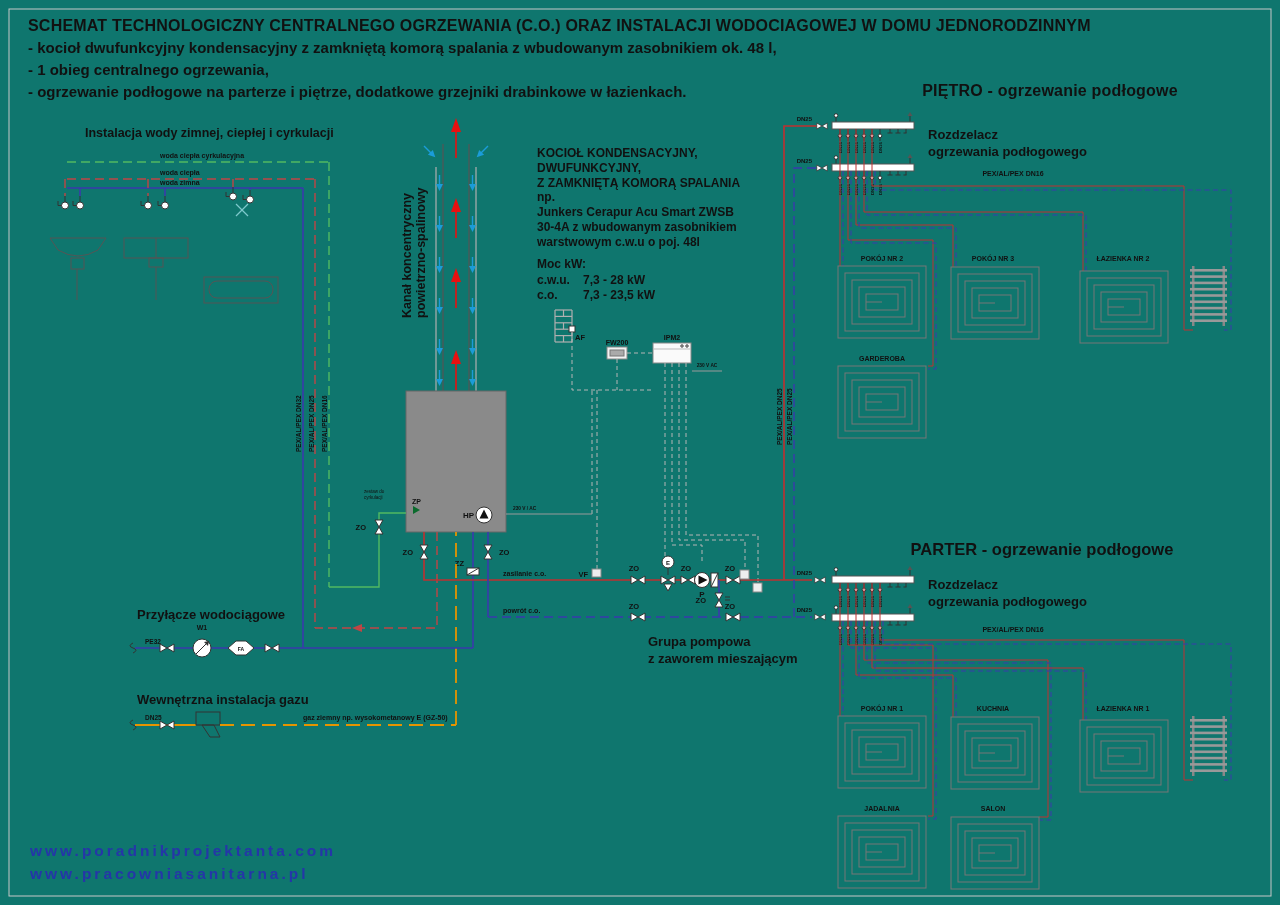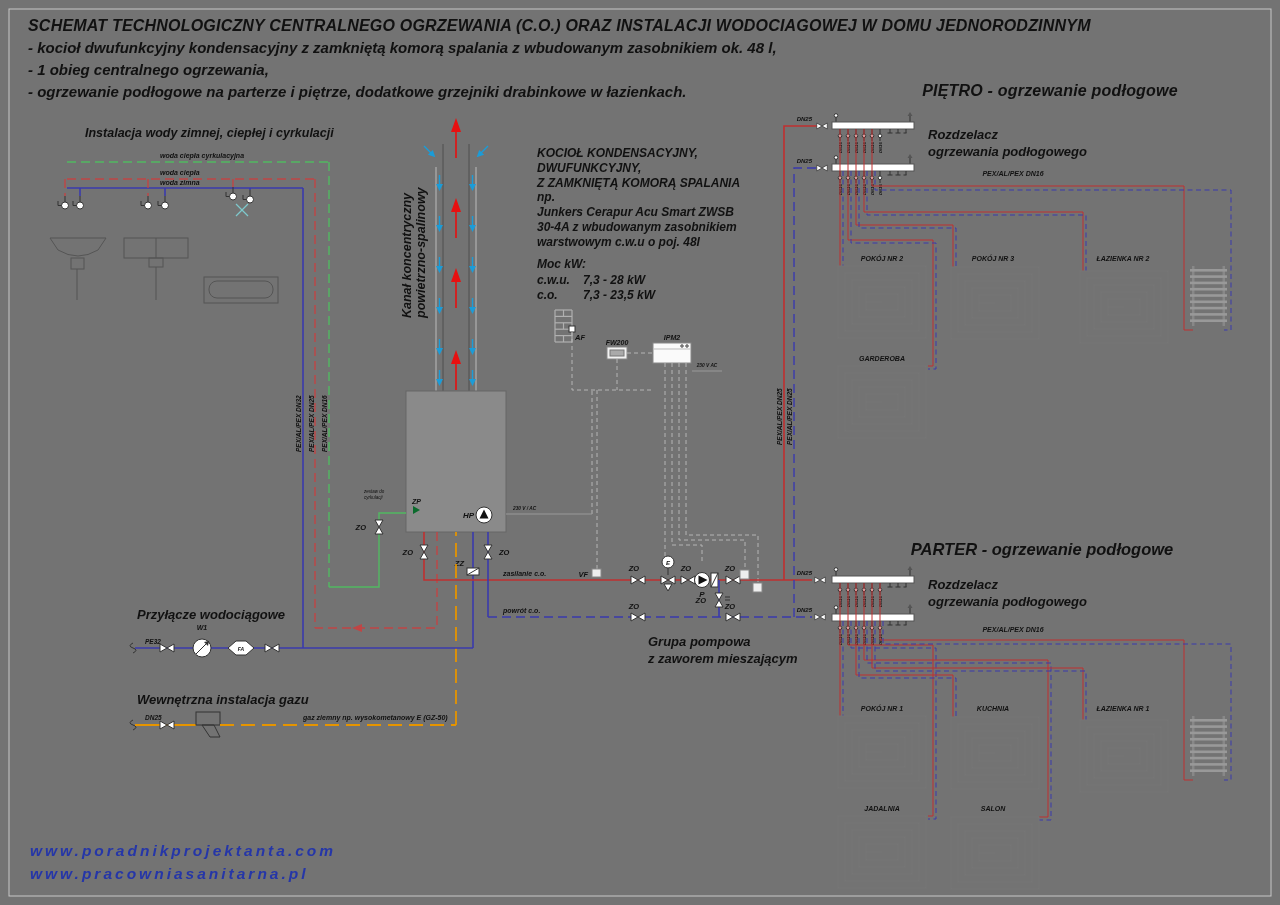--- a/index.html
+++ b/index.html
@@ -1,16 +1,16 @@
 <!DOCTYPE html>
 <html><head>
 <meta charset="utf-8">
 <style>
   html,body{margin:0;padding:0;background:#fff;}
-  .page{position:relative;width:1280px;height:905px;background:#737373;overflow:hidden;font-style:italic;}
+  .page{position:relative;width:1280px;height:905px;background:#0f766e;overflow:hidden;}
   svg text{font-family:"Liberation Sans",sans-serif;fill:#111;}
   .b16{font-size:16px;font-weight:bold;letter-spacing:.2px}
   .b165{font-size:16.5px;font-weight:bold}
   .b15{font-size:15px;font-weight:bold}
   .b13{font-size:13px;font-weight:bold}
   .b125{font-size:12.5px;font-weight:bold}
   .b12{font-size:12px;font-weight:bold}
   .b8{font-size:8px;font-weight:bold}
   .b75{font-size:7.5px;font-weight:bold}
   .b7{font-size:7px;font-weight:bold}

